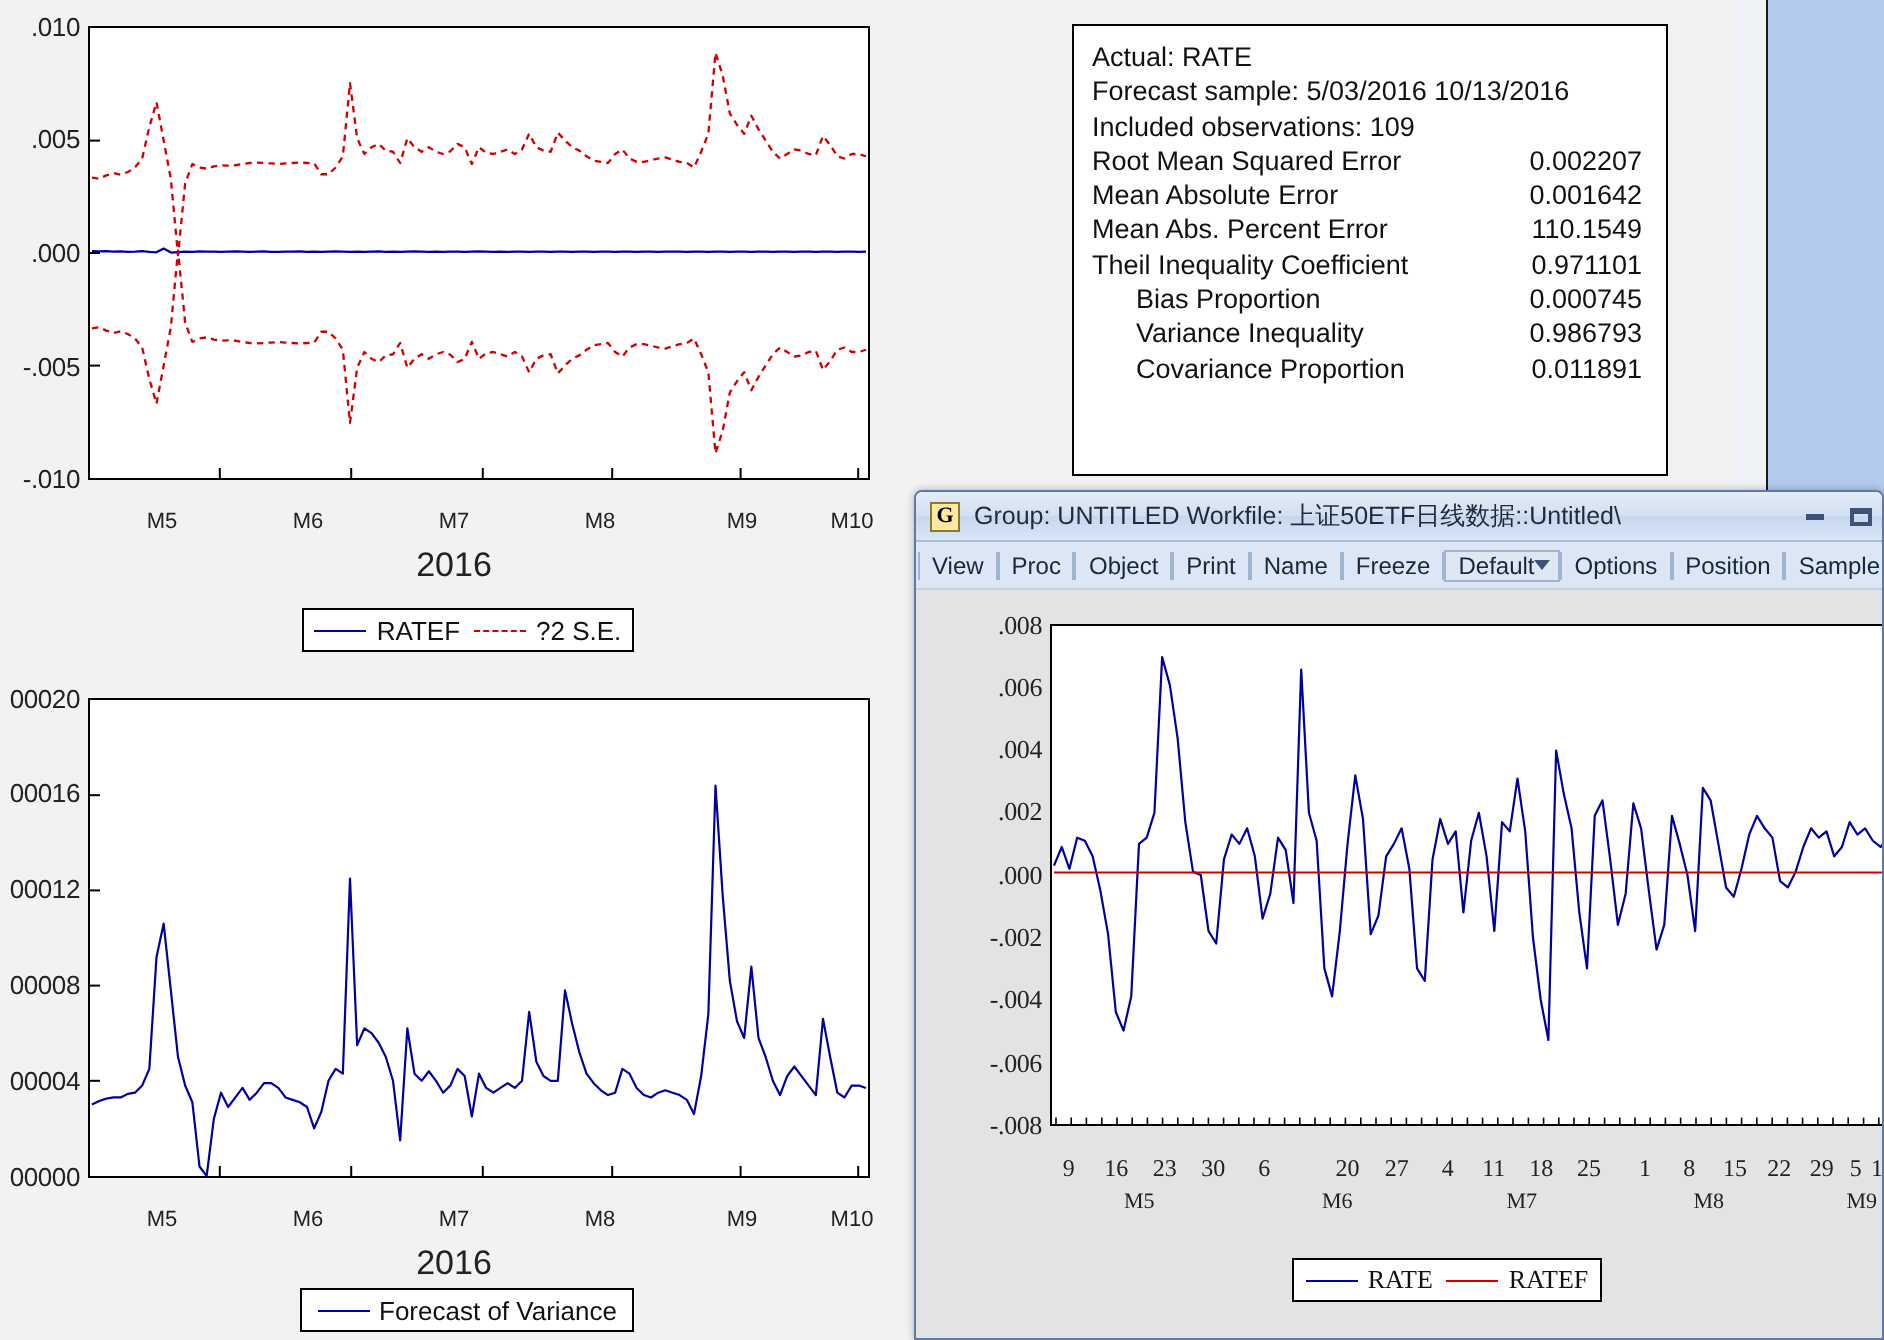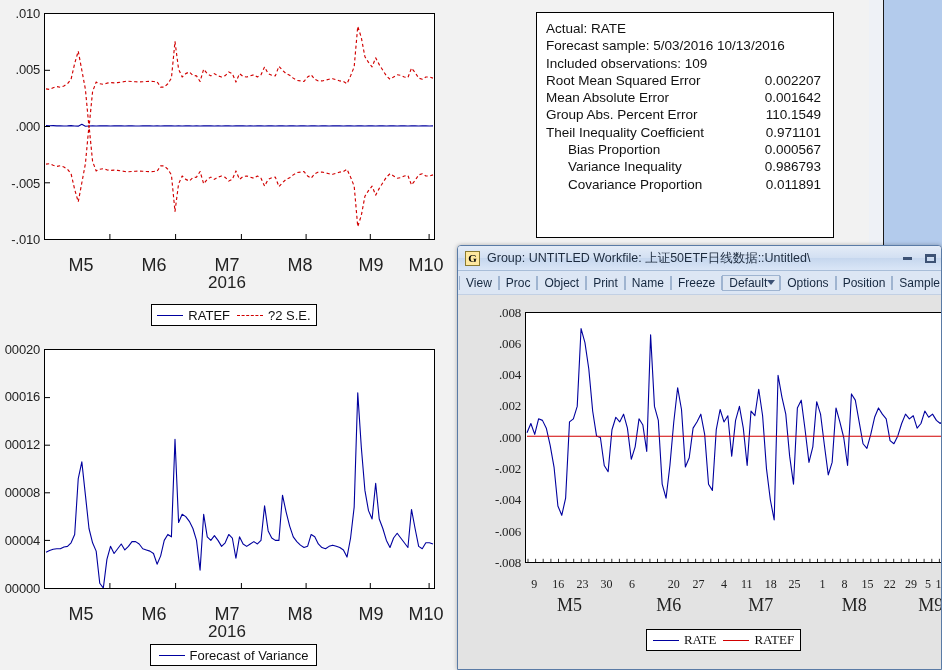--- a/index.html
+++ b/index.html
@@ -13,21 +13,21 @@
   #root{position:absolute;inset:0;background:#f2f2f2;}
 
   
   .right-panel{position:absolute;left:883px;top:0;width:59px;height:248px;background:#b3cbec;border-left:1px solid #1a1a1a;box-sizing:border-box;}
   .right-panel-gap{position:absolute;left:869px;top:0;width:14px;height:247px;background:#eef1f6;}
 
   
   .chart{position:absolute;}
   .plot{position:absolute;background:#ffffff;border:1px solid #000;box-sizing:border-box;}
   .ylab{position:absolute;font-size:13px;color:#222;text-align:right;white-space:nowrap;letter-spacing:-0.2px;}
-  .xlab{position:absolute;font-size:18px;color:#222;text-align:center;white-space:nowrap;}
+  .xlab{position:absolute;font-size:11px;color:#222;text-align:center;white-space:nowrap;}
   .xlab-small{position:absolute;font-size:12px;color:#222;text-align:center;white-space:nowrap;}
   .yearlab{position:absolute;font-size:17px;color:#222;text-align:center;white-space:nowrap;}
   .legend{position:absolute;background:#fff;border:1px solid #000;box-sizing:border-box;
           display:flex;align-items:center;justify-content:center;gap:7px;padding:0 9px;height:22px;}
   .legend .lk{display:flex;align-items:center;gap:5px;}
   .legend .swatch{display:inline-block;width:26px;height:0;border-top-width:1.6px;}
   .legend .solid-blue{border-top-style:solid;border-top-color:#00009e;}
   .legend .dash-red{border-top-style:dashed;border-top-color:#d10000;border-top-width:1.6px;}
   .legend .solid-red{border-top-style:solid;border-top-color:#d10000;}
   .legend .ltxt{font-size:13px;color:#111;white-space:nowrap;}
@@ -175,30 +175,30 @@
     </div>
     <div class="stats-line stats-row">
       <span class="k">Root Mean Squared Error</span>
       <span class="v">0.002207</span>
     </div>
     <div class="stats-line stats-row">
       <span class="k">Mean Absolute Error</span>
       <span class="v">0.001642</span>
     </div>
     <div class="stats-line stats-row">
-      <span class="k">Group Abs. Percent Error</span>
+      <span class="k">Mean Abs. Percent Error</span>
       <span class="v">110.1549</span>
     </div>
     <div class="stats-line stats-row">
       <span class="k">Theil Inequality Coefficient</span>
       <span class="v">0.971101</span>
     </div>
     <div class="stats-line stats-row ind">
       <span class="k">Bias Proportion</span>
-      <span class="v">0.000567</span>
+      <span class="v">0.000745</span>
     </div>
     <div class="stats-line stats-row ind">
       <span class="k">Variance Inequality</span>
       <span class="v">0.986793</span>
     </div>
     <div class="stats-line stats-row ind">
       <span class="k">Covariance Proportion</span>
       <span class="v">0.011891</span>
     </div>
   </div>

